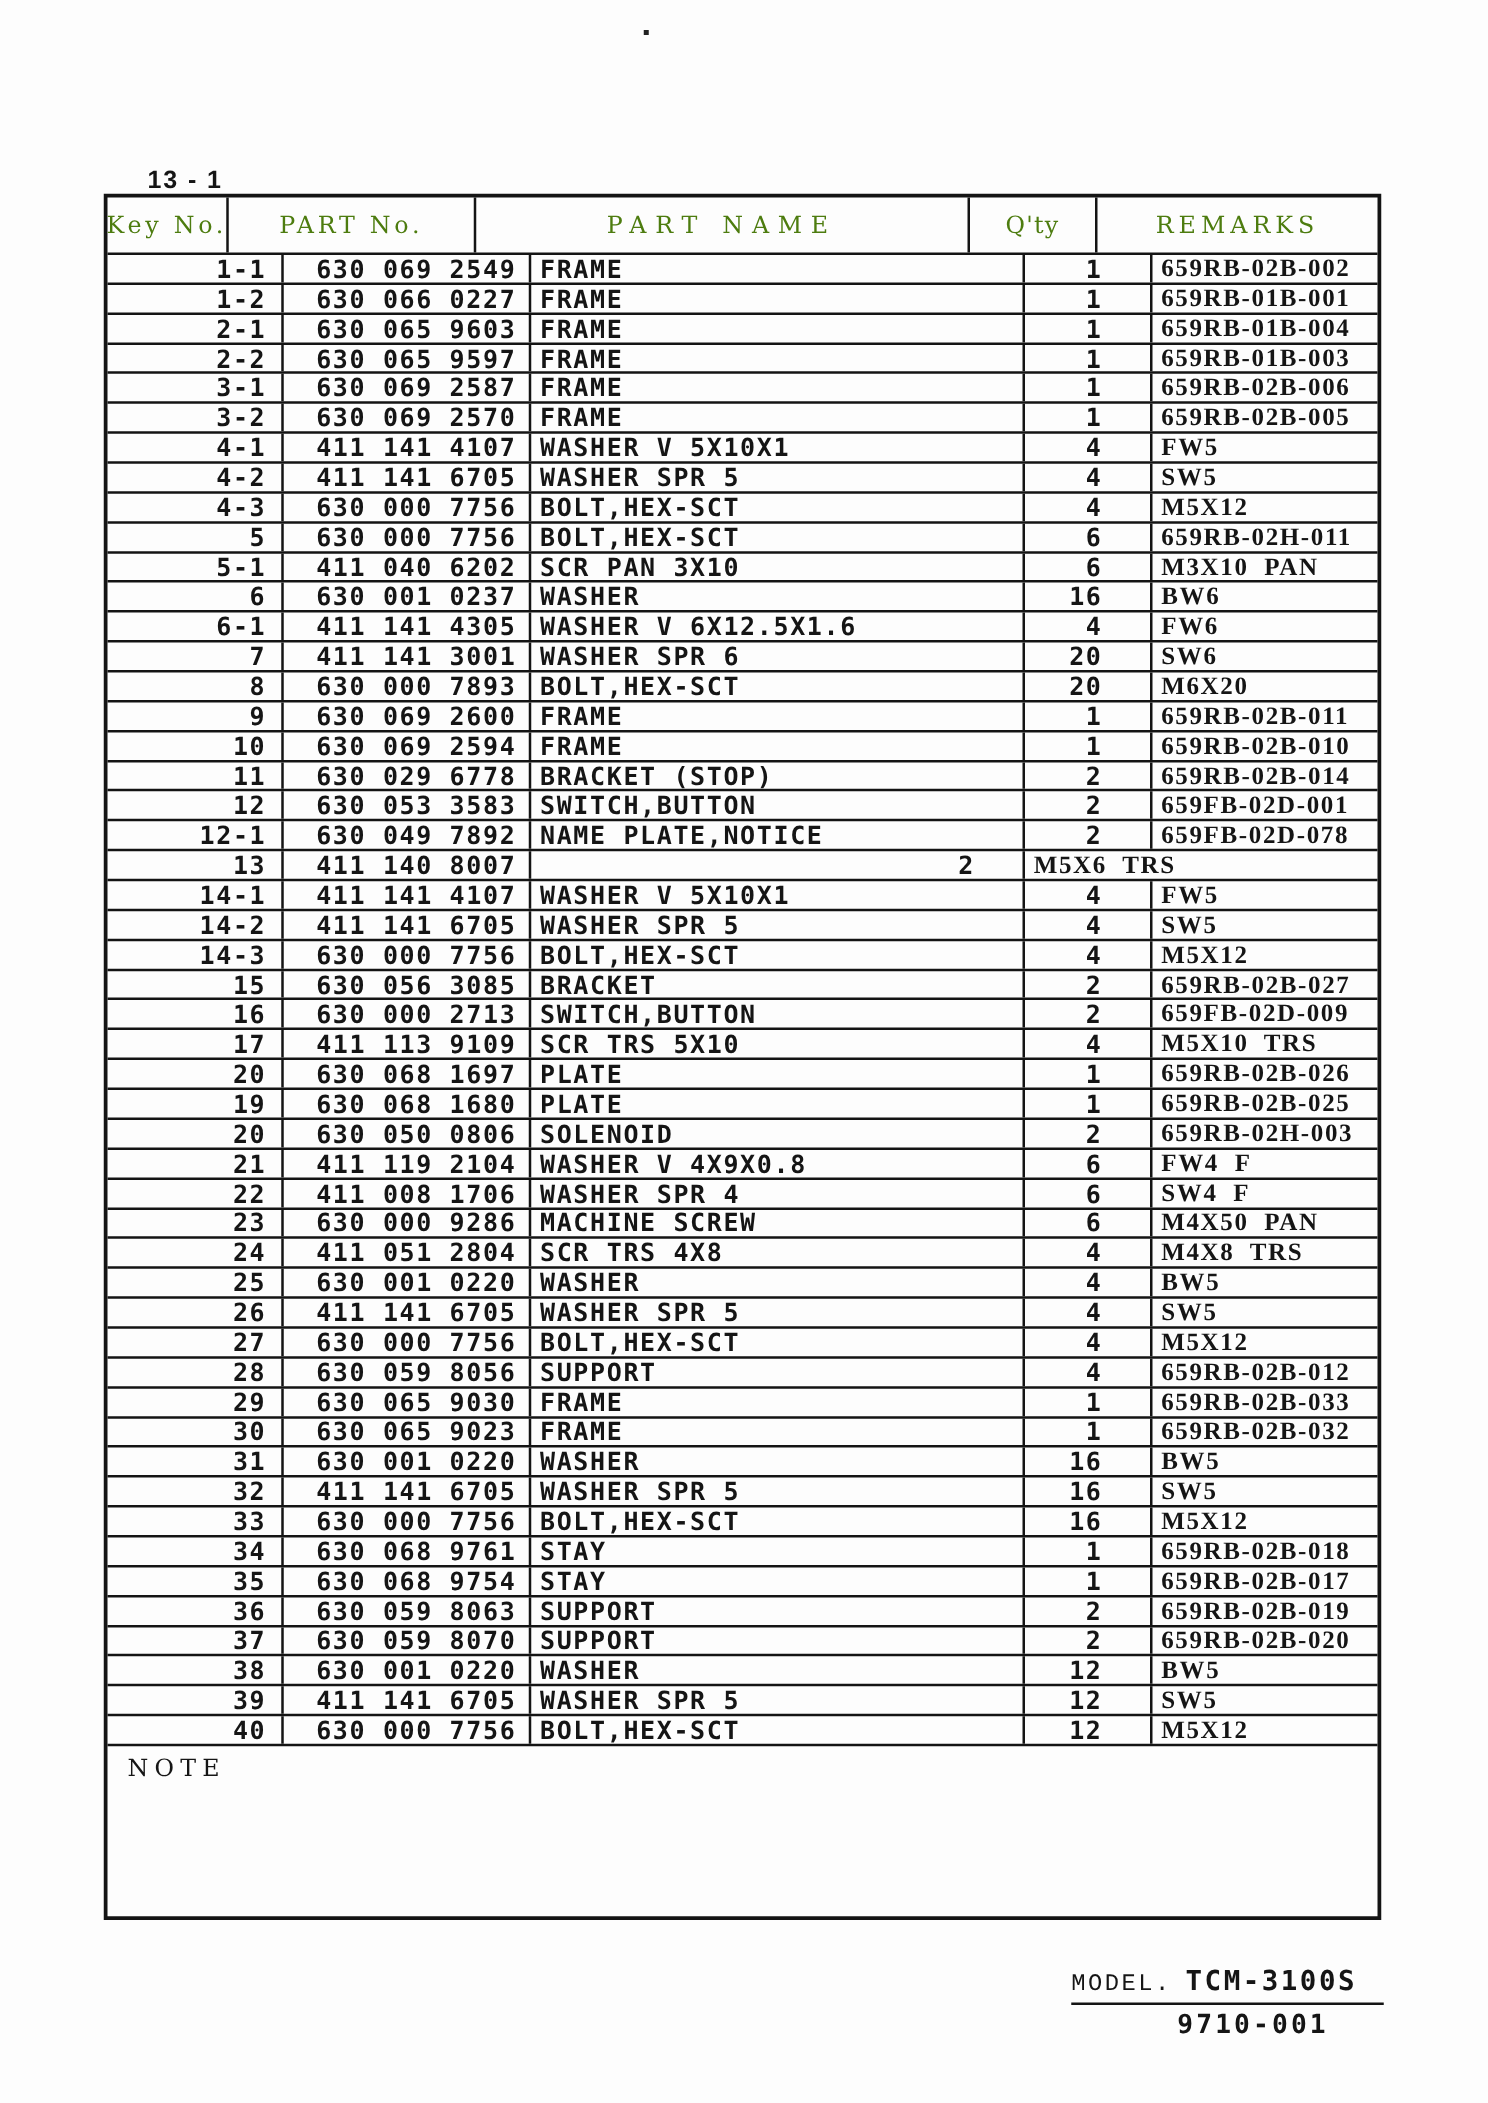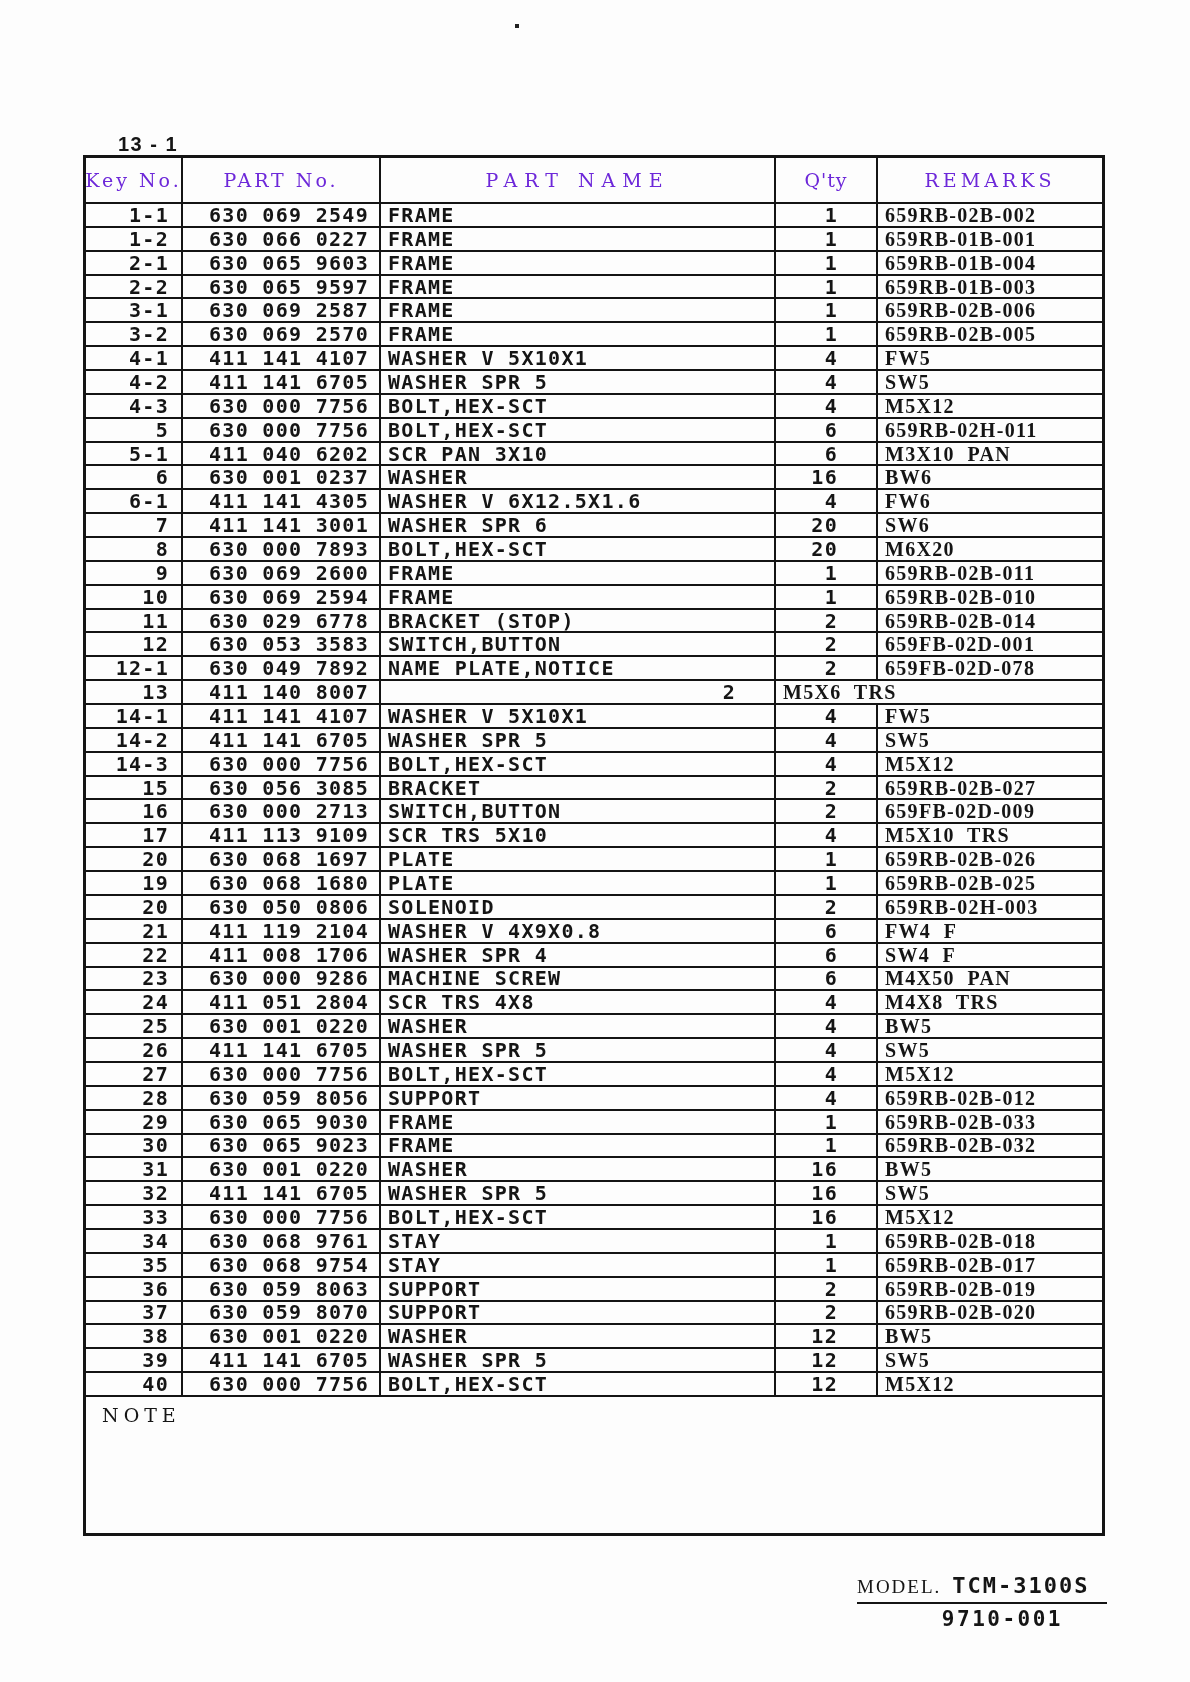--- a/index.html
+++ b/index.html
@@ -17,34 +17,34 @@
   }
   .parts-table{
     position:absolute;left:83px;top:155px;width:1022px;height:1381px;
     border:3px solid #141414;box-sizing:border-box;background:transparent;
   }
   .thead{
     display:grid;grid-template-columns:97px 198px 395px 102px 224px;
     height:46px;border-bottom:2px solid #141414;box-sizing:border-box;
   }
   .th{
-    font-family:"DejaVu Serif", serif;font-size:19px;color:#6d28d9;
+    font-family:"DejaVu Serif", serif;font-size:19px;color:#4d7c0f;
     display:flex;align-items:center;justify-content:center;
     border-right:2px solid #141414;box-sizing:border-box;white-space:pre;
   }
   .th:last-child{border-right:none;}
   .th.h-key{letter-spacing:3px;}
   .th.h-partno{letter-spacing:3px;text-align:center;}
   .th.h-name{letter-spacing:7px;}
   .th.h-qty{letter-spacing:1px;}
   .th.h-remarks{letter-spacing:4px;}
   .tbody{display:block;}
   .tr{
     display:grid;grid-template-columns:97px 198px 395px 102px 224px;
-    height:23.86px;border-bottom:2px solid #141414;box-sizing:border-box;
+    height:23.86px;border-bottom:2px solid #141414;box-sizing:border-box;padding-left:44px;
   }
   .td{
     display:flex;align-items:center;box-sizing:border-box;
     border-right:2px solid #141414;
     font-weight:bold;font-size:20px;letter-spacing:1.3px;line-height:1;
     white-space:pre;overflow:visible;
   }
   .td:last-child{border-right:none;font-family:Liberation Serif, serif;}
   .td.key{justify-content:flex-end;padding-right:12px;}
   .td.partno{justify-content:center;margin-left:16px;}
@@ -54,21 +54,21 @@
   .note-box{
     height:136px;box-sizing:border-box;
     font-family:"DejaVu Serif", serif;font-size:19px;letter-spacing:5px;
     padding:7px 0 0 16px;
   }
   .footer{position:absolute;left:857px;top:1541px;width:250px;}
   .model-line{
     display:flex;align-items:baseline;gap:11px;
     border-bottom:2px solid #141414;padding-bottom:4px;
   }
-  .model-label{font-family:Liberation Serif, serif;font-size:19px;letter-spacing:2px;}
+  .model-label{font-family:Liberation Mono, monospace;font-size:19px;letter-spacing:2px;}
   .model-value{
     font-family:"DejaVu Sans Mono", monospace;font-weight:bold;
     font-size:22px;letter-spacing:2px;white-space:pre;margin-top:32px;
   }
   .doc-line{
     text-align:right;padding-right:44px;margin-top:3px;
     font-family:"DejaVu Sans Mono", monospace;font-weight:bold;
     font-size:21px;letter-spacing:2.5px;white-space:pre;
   }
 </style>

